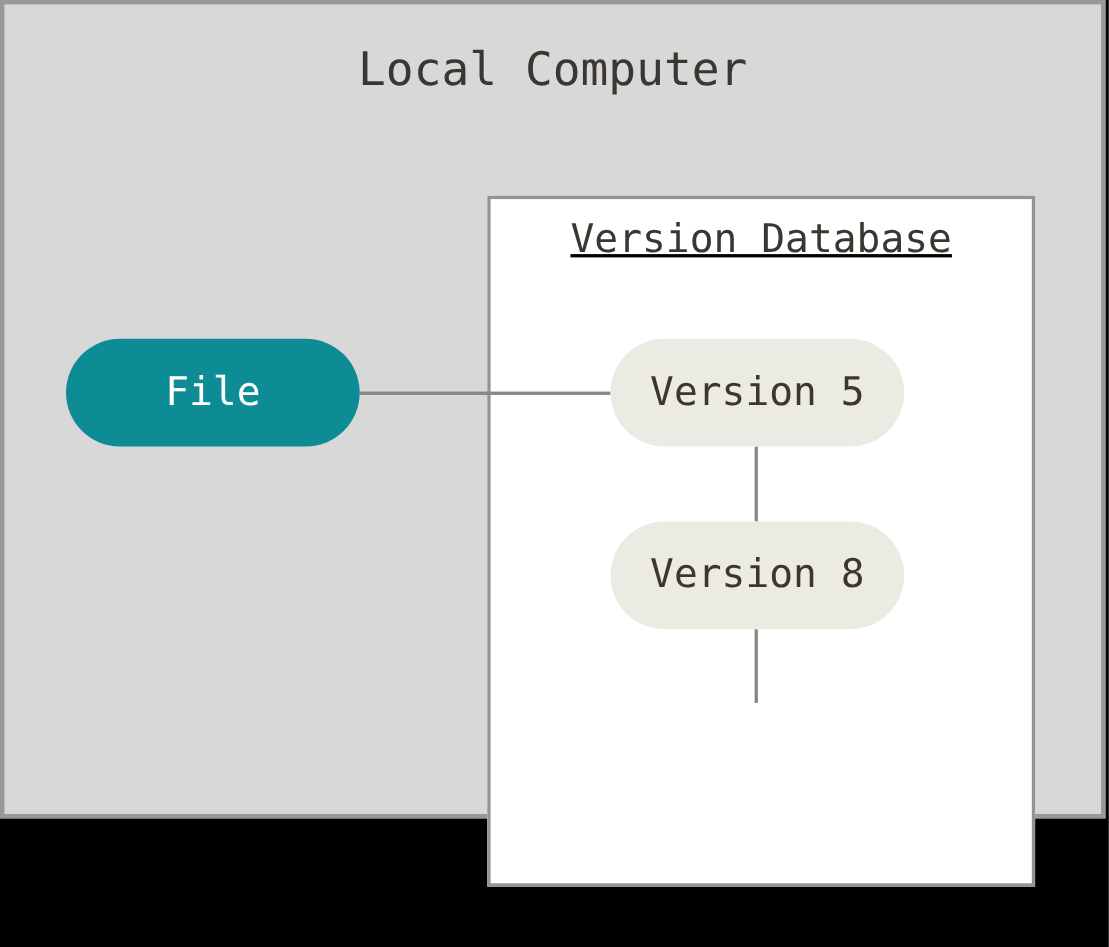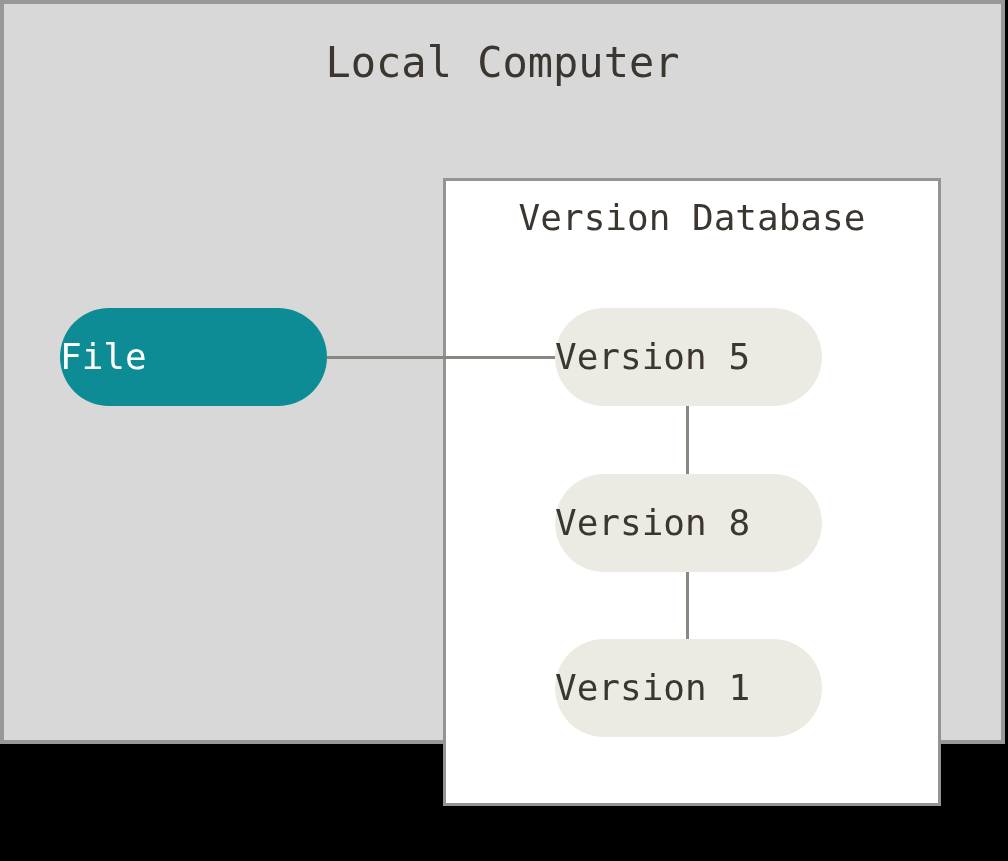--- a/index.html
+++ b/index.html
@@ -48,34 +48,36 @@
   }
   .box {
     position: absolute;
     left: 439px;
     top: 174px;
     width: 498px;
     height: 628px;
     box-sizing: border-box;
     background: var(--box-bg, #ffffff);
     border: 3px solid var(--box-border, #949494);
+    text-decoration: underline;
   }
   .box-title {
     margin-top: 17px;
     text-align: center;
     font-size: 36px;
     line-height: 1.1;
     color: var(--text, #3c3631);
     white-space: nowrap;
   }
   .pill {
     position: absolute;
     width: 267px;
     height: 98px;
     border-radius: 49px;
+    text-align: center;
     line-height: 98px;
     font-size: 36px;
     white-space: nowrap;
   }
   .pill.file {
     left: 56px;
     top: 304px;
     background: var(--file-pill-bg, #0e8c96);
     color: var(--file-pill-text, #ffffff);
   }
@@ -122,16 +124,15 @@
     <div class="vline l1"></div>
 
     <div class="vline l2"></div>
 
     <div class="pill file">File</div>
 
     <div class="pill version v3">Version 5</div>
 
     <div class="pill version v2">Version 8</div>
 
-    <div class="pill version v1">Version 1</div>
 
   </div>
 </div>
 
 </body></html>

